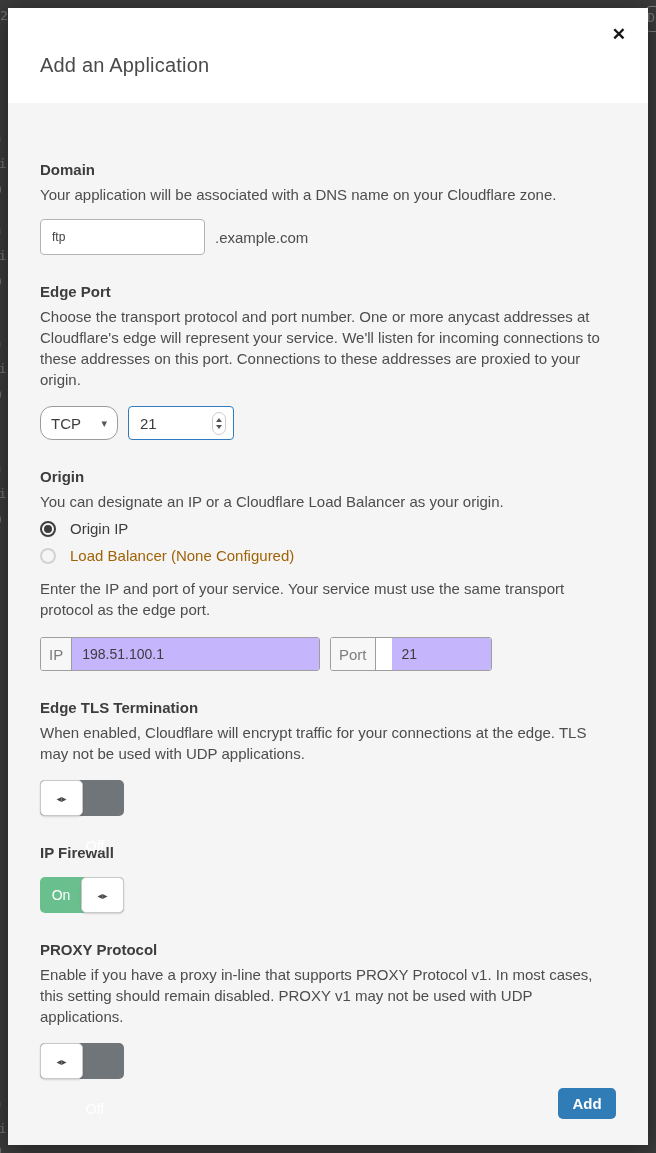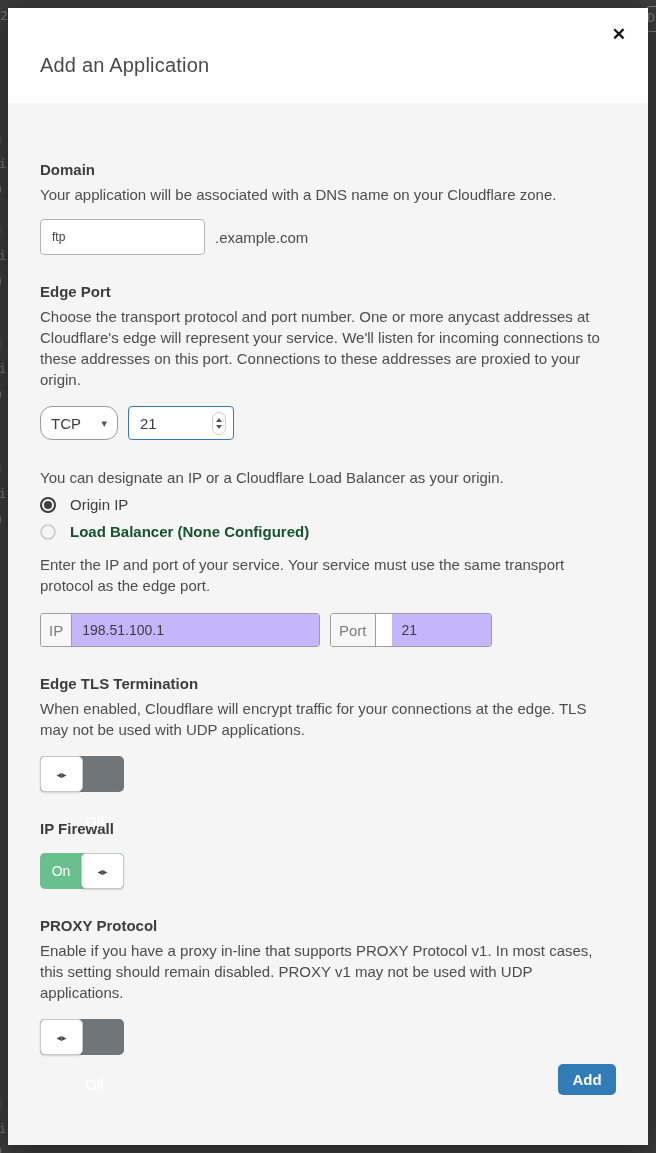--- a/index.html
+++ b/index.html
@@ -144,21 +144,21 @@
   .radio-circle {
     width:16px; height:16px;
     border-radius:50%;
     border:2px solid #3d3d3d;
     display:flex; align-items:center; justify-content:center;
     flex:0 0 auto;
   }
   .radio-circle .dot { width:8px; height:8px; border-radius:50%; background:#3d3d3d; }
   .radio-label { font-size:15px; color:#3d3d3d; margin-left:14px; }
   .radio-row.disabled .radio-circle { border-color:#d2d2d2; }
-  .radio-row.disabled .radio-label { color:#14532d;font-weight:bold; }
+  .radio-row.disabled .radio-label { color:#a16207; }
   .radio-group { margin-bottom:14px; margin-top:2px; }
 
   
   .ipport-row { display:flex; gap:10px; margin-top:17px; }
   .prefix-group {
     display:flex;
     border:1px solid #9e9e9e;
     border-radius:3px;
     height:34px;
     background:#fff;
@@ -289,20 +289,21 @@
           <input type="text" value="21" style="">
           <div class="spinner">
             <div class="spin-up"></div>
             <div class="spin-down"></div>
           </div>
         </div>
       </div>
     </div>
 
     <div class="section">
+      <div class="sec-label">Origin</div>
       <div class="sec-desc tight">You can designate an IP or a Cloudflare Load Balancer as your origin.</div>
       <div class="radio-group">
         <div class="radio-row">
           <div class="radio-circle">
               <div class="dot"></div>
             </div>
           <span class="radio-label">Origin IP</span>
         </div>
         <div class="radio-row disabled">
           <div class="radio-circle"></div>

